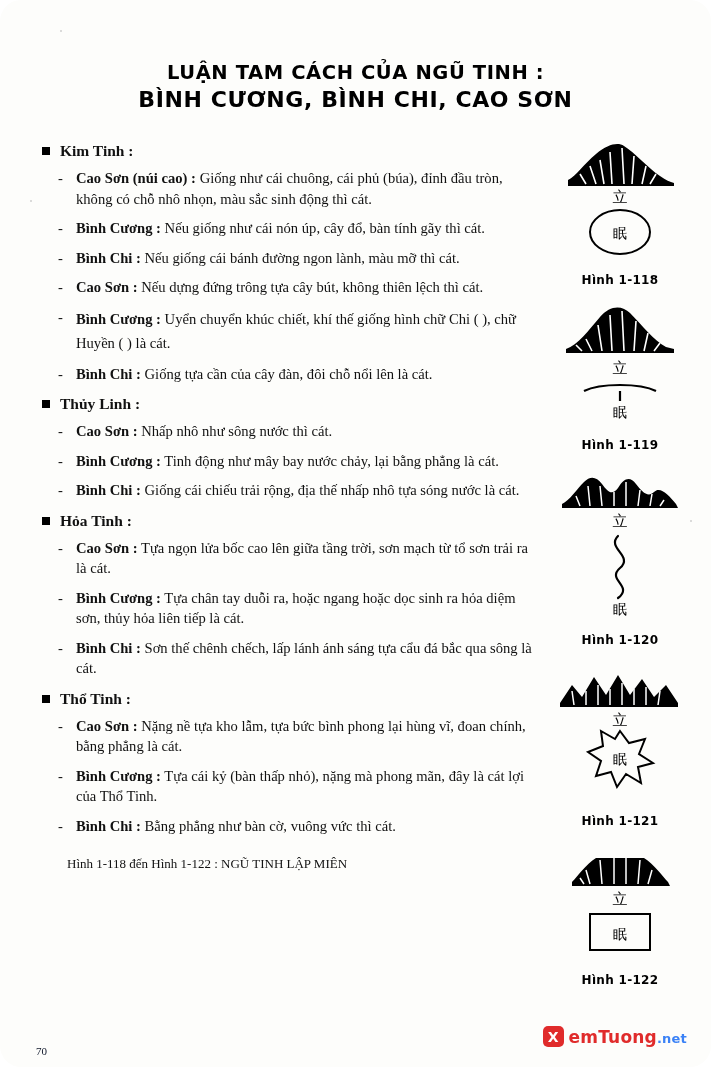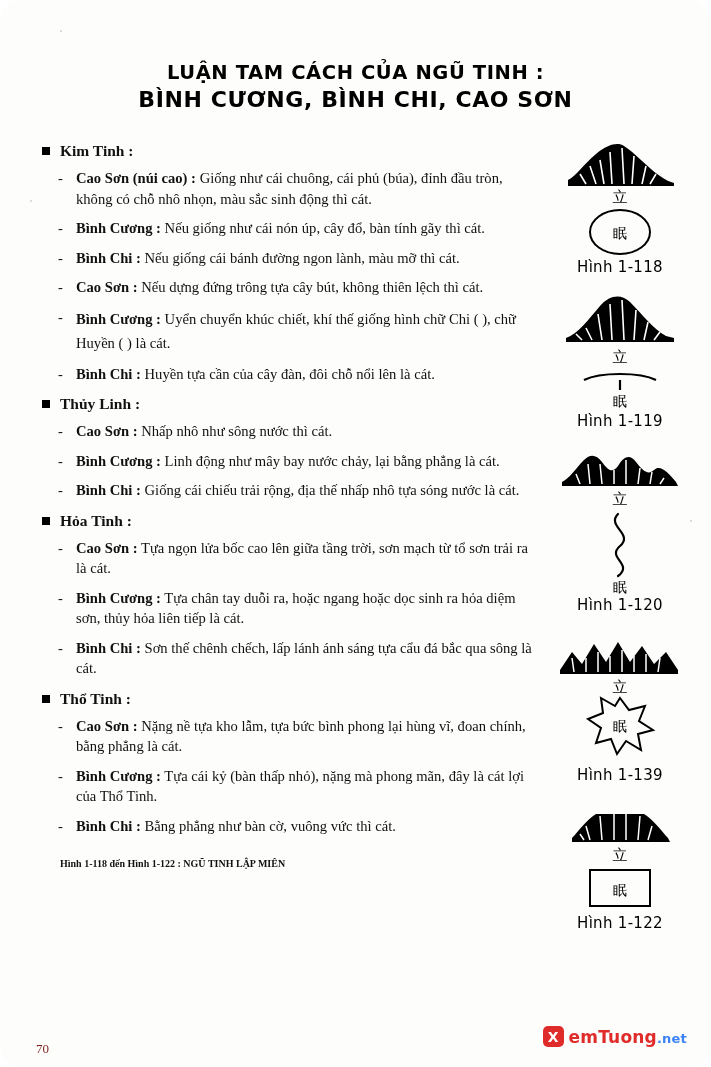--- a/index.html
+++ b/index.html
@@ -74,32 +74,32 @@
     position: absolute;
     left: 22px;
     top: 0;
     font-size: 14.6px;
     line-height: 20.5px;
   }
   .item .lbl { font-weight: bold; font-family: Liberation Serif, serif; }
 
   .footnote {
     margin-top: 18px;
-    margin-left: 24px;
-    font-size: 10px;
-    font-weight: bold;
+    margin-left: 31px;
+    font-size: 13px;
+    font-weight: normal;
     line-height: 20px;
   }
 
   .pagenum {
     position: absolute;
     left: 36px;
     bottom: 10px;
-    font-size: 13px;
-    color: #7f1d1d;
+    font-size: 11px;
+    color: #0f172a;
     font-family: "Liberation Serif", serif;
   }
 
   
   .figures {
     position: absolute;
     top: 140px;
     left: 540px;
     width: 160px;
   }
@@ -111,24 +111,24 @@
   }
   .fig-art {
     position: relative;
     width: 128px;
     height: 118px;
     margin: 0 auto;
   }
   .fig-art svg { display: block; }
   .fig-cap {
     font-family: "DejaVu Sans", sans-serif;
-    font-size: 15px;
-    font-weight: normal;
+    font-size: 12px;
+    font-weight: bold;
     letter-spacing: 0.3px;
-    margin-top: 0;
+    margin-top: 15px;
     color: #000;
   }
   
   .watermark {
     position: absolute;
     right: 24px;
     bottom: 20px;
     display: flex;
     align-items: center;
     gap: 5px;
@@ -197,36 +197,36 @@
       <div class="item">
         <span class="dash">-</span>
         <span class="lbl">Cao Sơn :</span><span> Nếu dựng đứng trông tựa cây bút, không thiên lệch thì cát.</span>
       </div>
       <div class="item" style="line-height:24px;">
         <span class="dash">-</span>
         <span class="lbl">Bình Cương :</span><span> Uyển chuyển khúc chiết, khí thế giống hình chữ Chi (      ), chữ Huyền (     ) là cát.</span>
       </div>
       <div class="item">
         <span class="dash">-</span>
-        <span class="lbl">Bình Chi :</span><span> Huyền tựa cần của cây đàn, đôi chỗ nổi lên là cát.</span>
+        <span class="lbl">Bình Chi :</span><span> Giống tựa cần của cây đàn, đôi chỗ nổi lên là cát.</span>
       </div>
     </div>
 
     <div class="group">
       <div class="group-head">
         <span class="sq"></span>
         <span>Thủy Linh :</span>
       </div>
       <div class="item">
         <span class="dash">-</span>
         <span class="lbl">Cao Sơn :</span><span> Nhấp nhô như sông nước thì cát.</span>
       </div>
       <div class="item">
         <span class="dash">-</span>
-        <span class="lbl">Bình Cương :</span><span> Linh động như mây bay nước chảy, lại bằng phẳng là cát.</span>
+        <span class="lbl">Bình Cương :</span><span> Tinh động như mây bay nước chảy, lại bằng phẳng là cát.</span>
       </div>
       <div class="item">
         <span class="dash">-</span>
         <span class="lbl">Bình Chi :</span><span> Giống cái chiếu trải rộng, địa thế nhấp nhô tựa sóng nước là cát.</span>
       </div>
     </div>
 
     <div class="group">
       <div class="group-head">
         <span class="sq"></span>
@@ -315,21 +315,21 @@
     <div class="figure">
       <div class="fig-art" style="height:130px;">
         <svg width="128" height="130" viewBox="0 0 128 130">
           <path d="M4 34 L16 16 L26 28 L38 8 L50 26 L62 6 L74 26 L86 10 L98 28 L110 16 L122 34 L122 38 L4 38 Z" fill="#000"></path>
           <path d="M16 22 L18 36 M30 22 L30 36 M42 16 L42 36 M54 20 L54 36 M66 14 L66 36 M78 20 L78 36 M90 18 L90 36 M104 22 L102 36" stroke="#fff" stroke-width="1.5" fill="none"></path>
           <text x="64" y="56" font-family="DejaVu Sans, sans-serif" font-size="15" text-anchor="middle" fill="#000">立</text>
           <path d="M64 62 L73 74 L89 70 L83 85 L97 94 L82 98 L85 114 L70 105 L61 118 L55 103 L40 107 L45 92 L32 83 L47 77 L45 62 L59 70 Z" fill="none" stroke="#000" stroke-width="2"></path>
           <text x="64" y="95" font-family="DejaVu Sans, sans-serif" font-size="14" text-anchor="middle" fill="#000">眠</text>
         </svg>
       </div>
-      <div class="fig-cap">Hình 1-139</div>
+      <div class="fig-cap">Hình 1-121</div>
     </div>
 
     <div class="figure">
       <div class="fig-art" style="height:112px;">
         <svg width="128" height="112" viewBox="0 0 128 112">
           <path d="M16 36 C22 30 30 18 40 12 L88 12 C98 18 106 30 112 36 L114 40 L16 40 Z" fill="#000"></path>
           <path d="M30 24 L34 38 M44 14 L46 38 M58 12 L58 38 M70 12 L70 38 M84 14 L82 38 M96 24 L92 38 M24 32 L28 38" stroke="#fff" stroke-width="1.5" fill="none"></path>
           <text x="64" y="58" font-family="DejaVu Sans, sans-serif" font-size="15" text-anchor="middle" fill="#000">立</text>
           <rect x="34" y="68" width="60" height="36" fill="none" stroke="#000" stroke-width="2"></rect>
           <text x="64" y="93" font-family="DejaVu Sans, sans-serif" font-size="14" text-anchor="middle" fill="#000">眠</text>

